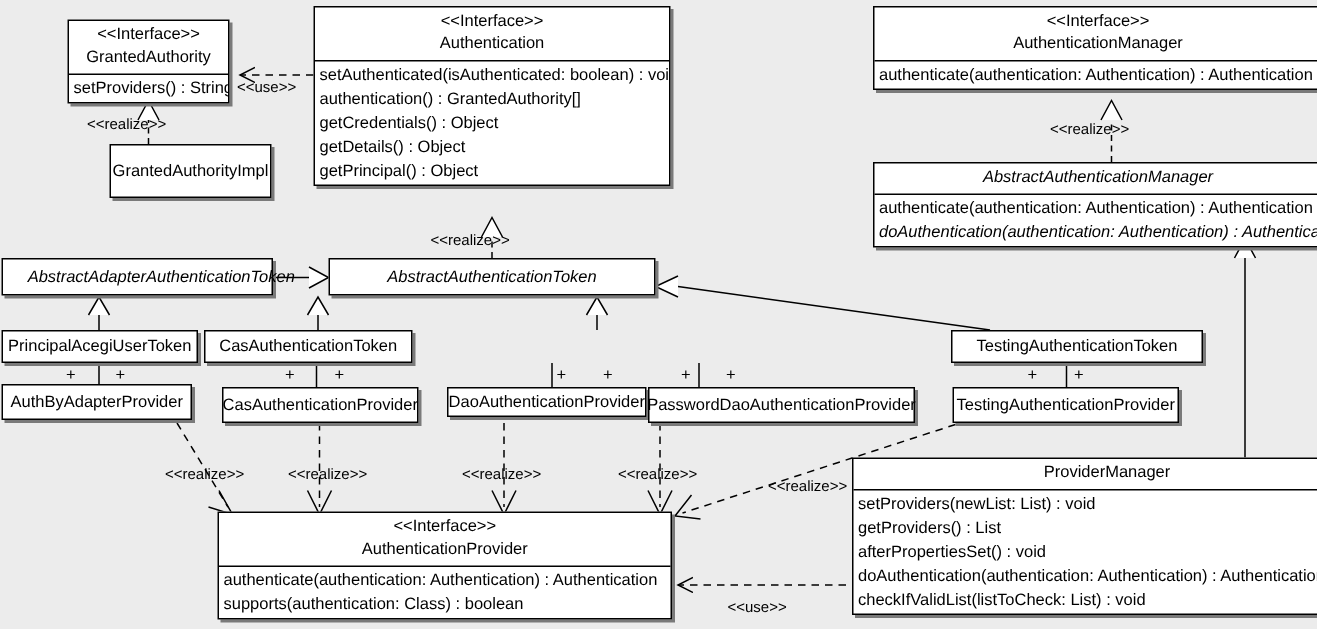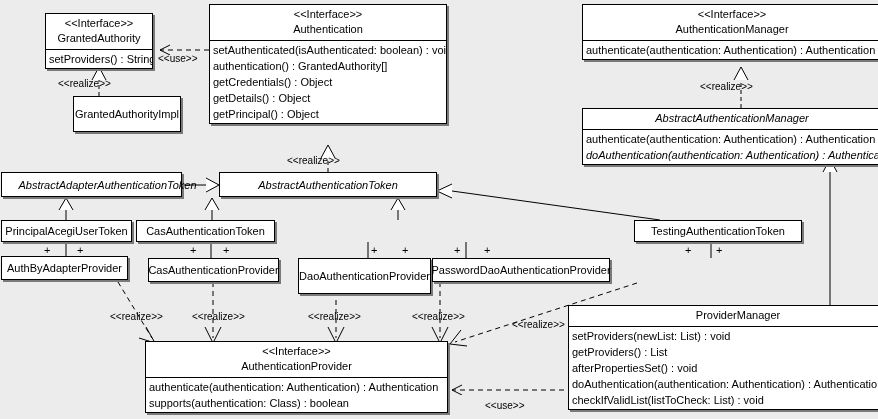--- a/index.html
+++ b/index.html
@@ -293,28 +293,31 @@
   </div>
 
   <div class="uml simple" style="left:1px; top:256px; width:127px; height:24px;">
     <span class="cname">AuthByAdapterProvider</span>
   </div>
 
   <div class="uml simple" style="left:148px; top:258px; width:131px; height:24px;">
     <span class="cname">CasAuthenticationProvider</span>
   </div>
 
-  <div class="uml simple" style="left:298px; top:258px; width:133px; height:36px;">
+  <div class="uml simple" style="left:298px; top:258px; width:133px; height:20px;">
     <span class="cname">DaoAuthenticationProvider</span>
   </div>
 
   <div class="uml simple" style="left:432px; top:258px; width:178px; height:24px;align-items:center;">
     <span class="cname">PasswordDaoAuthenticationProvider</span>
   </div>
 
+  <div class="uml simple" style="left:635px; top:258px; width:151px; height:24px;">
+    <span class="cname">TestingAuthenticationProvider</span>
+  </div>
 
   <div class="uml" style="left:145px; top:341px; width:303px;">
     <div class="hdr">
       <span class="stereo">&lt;&lt;Interface&gt;&gt;</span>
       <span class="cname">AuthenticationProvider</span>
     </div>
     <div class="sep"></div>
     <div class="ops">
       <span class="op">authenticate(authentication: Authentication) : Authentication</span>
       <span class="op">supports(authentication: Class) : boolean</span>

